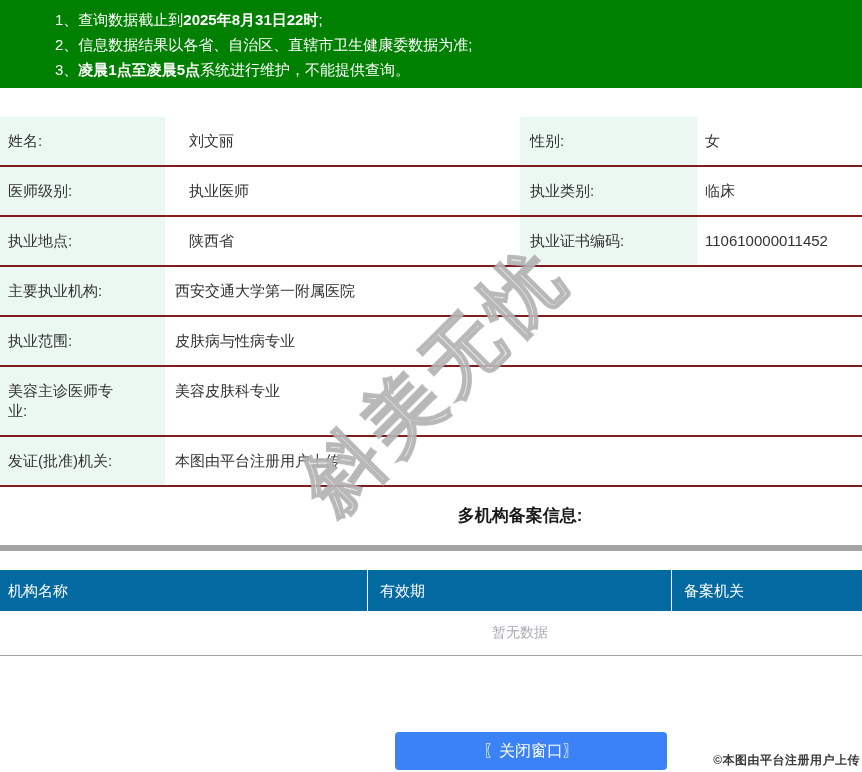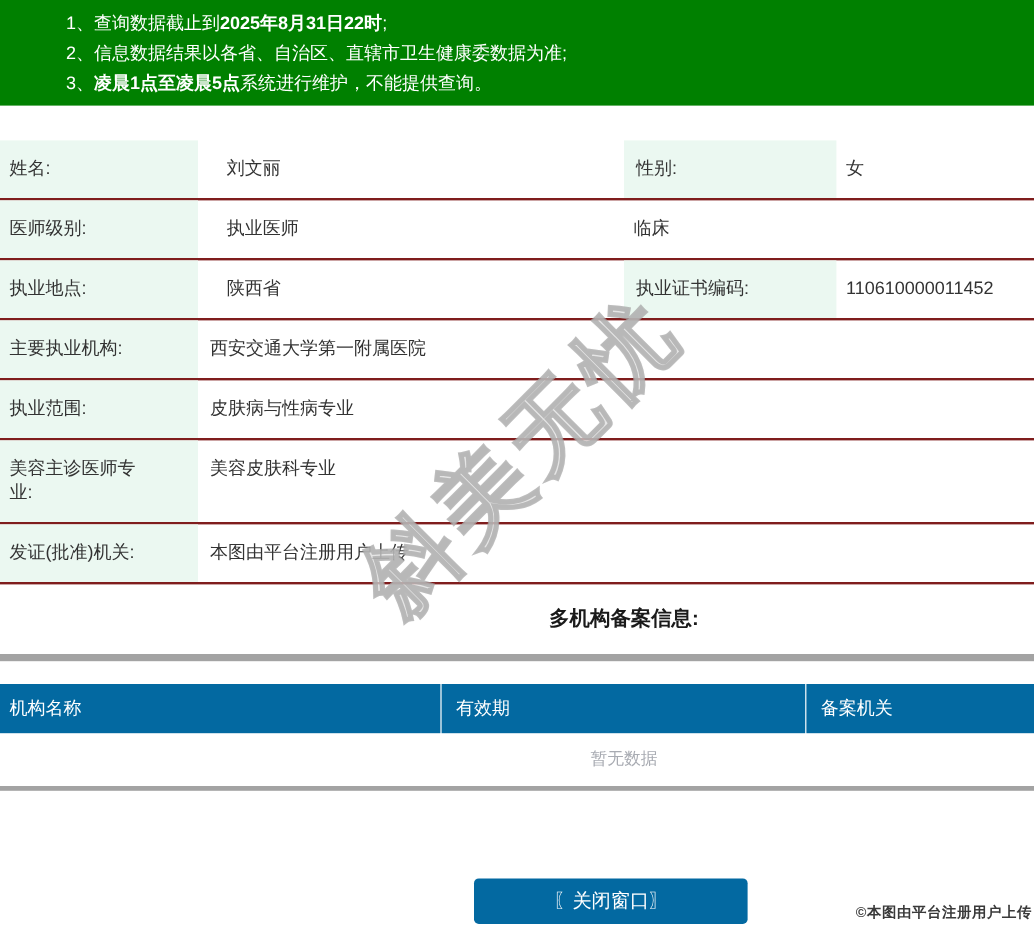--- a/index.html
+++ b/index.html
@@ -28,27 +28,27 @@
   .section-title-wrap{padding:17px 0 18px;border-bottom:6px solid #a3a3a3;}
   .section-title{margin-left:178px;width:684px;text-align:center;
     font-size:17px;font-weight:bold;color:#1a1a1a;}
   .ftable{margin-top:19px;}
   .fhead{display:flex;gap:1px;background:#ffffff;}
   .fh{background:#0369a1;color:#ffffff;font-size:15px;padding:11px 12px;
     box-sizing:border-box;line-height:19px;}
   .fh1{width:367px;padding-left:8px;}
   .fh2{width:303px;}
   .fh3{width:190px;}
-  .fempty{border-bottom:4px solid #a3a3a3;}
+  .fempty{border-bottom:1px solid #a3a3a3;}
   .fempty-inner{margin-left:178px;width:684px;text-align:center;
     padding:13px 0;color:#a8abb2;font-size:14px;}
   
   .close-btn{
-    position:absolute;left:395px;top:732px;width:228px;height:38px;
-    background:#0369a1;color:#ffffff;font-size:16px;border:none;
+    position:absolute;left:395px;top:732px;width:272px;height:38px;
+    background:#3b82f6;color:#ffffff;font-size:16px;border:none;
     border-radius:4px;cursor:pointer;
     font-family:"Liberation Sans","DejaVu Sans",sans-serif;
   }
   .credit{
     position:absolute;top:752px;right:2px;
     font-size:12px;font-weight:bold;color:#3a3a3a;letter-spacing:0.5px;
     text-shadow:-1px -1px 0 #fff,1px -1px 0 #fff,-1px 1px 0 #fff,1px 1px 0 #fff;
   }
   
   .watermark{
@@ -74,20 +74,21 @@
 <div class="info">
   <div class="row">
     <div class="cell lbl">姓名:</div>
     <div class="cell val">刘文丽</div>
     <div class="cell lbl2">性别:</div>
     <div class="cell val2">女</div>
   </div>
   <div class="row">
     <div class="cell lbl">医师级别:</div>
     <div class="cell val">执业医师</div>
+    <div class="cell lbl2">执业类别:</div>
     <div class="cell val2">临床</div>
   </div>
   <div class="row">
     <div class="cell lbl">执业地点:</div>
     <div class="cell val">陕西省</div>
     <div class="cell lbl2">执业证书编码:</div>
     <div class="cell val2">110610000011452</div>
   </div>
   <div class="row">
     <div class="cell lbl">主要执业机构:</div>

